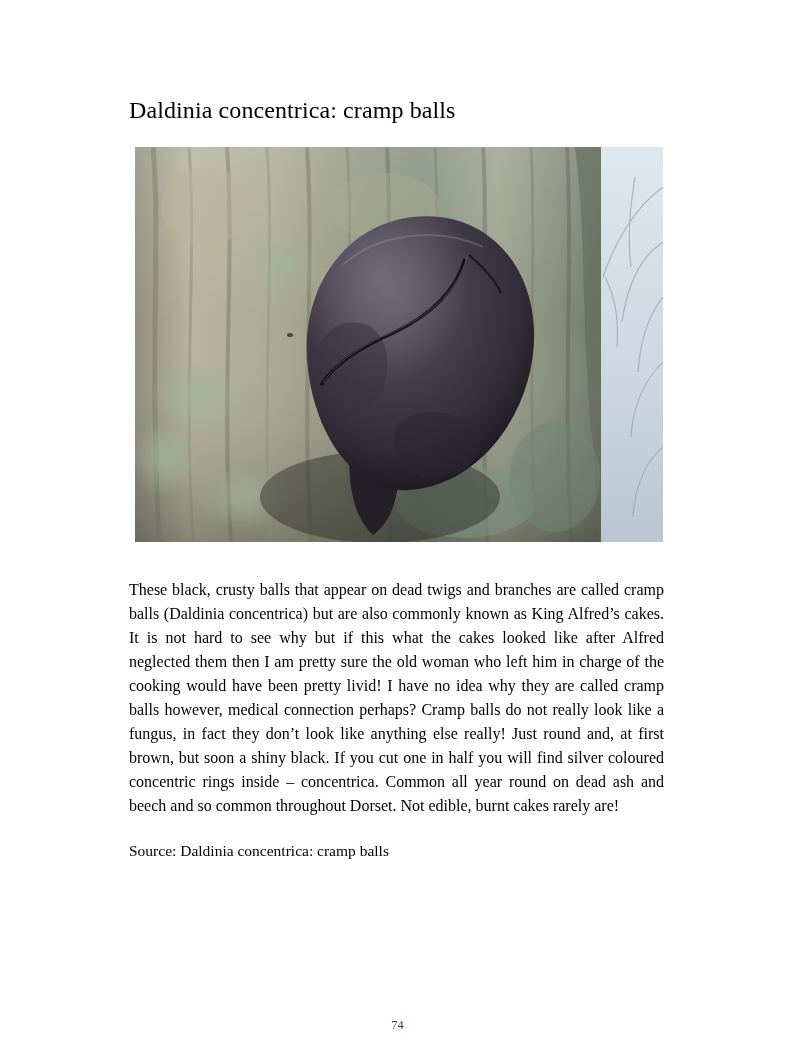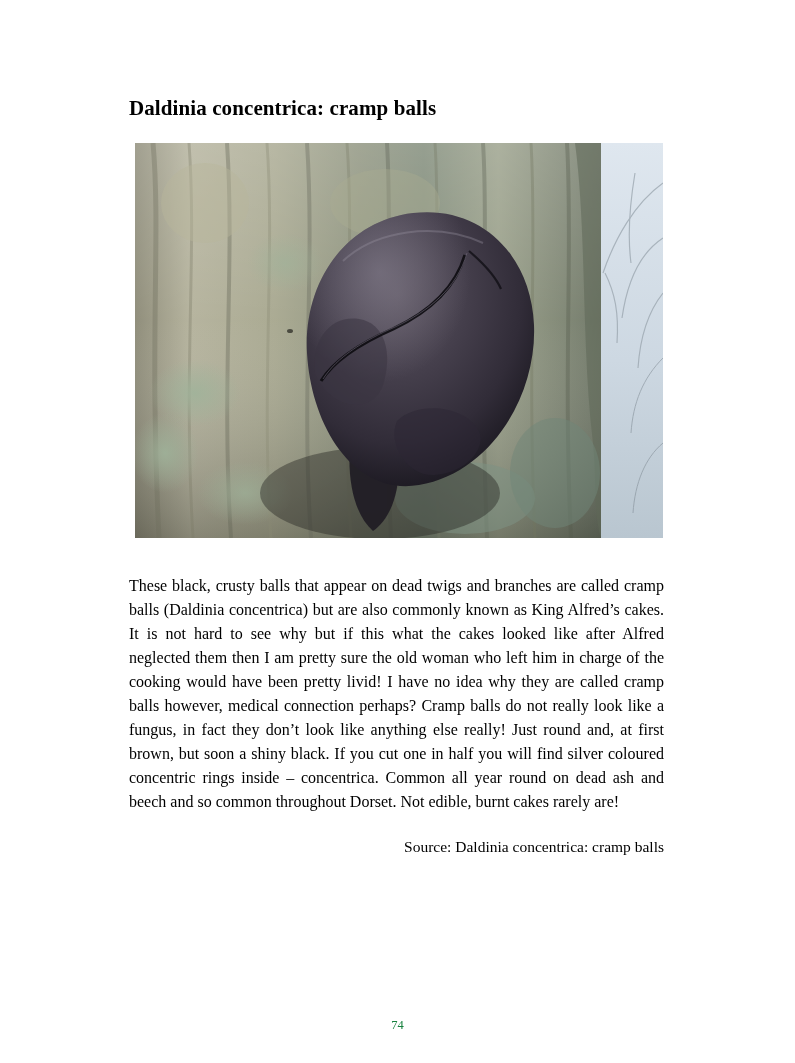--- a/index.html
+++ b/index.html
@@ -22,22 +22,22 @@
     height: 1063px;
     background: #ffffff;
   }
   .content {
     position: absolute;
     left: 129px;
     top: 96px;
     width: 535px;
   }
   .doc-title {
-    font-size: 21px;
-    font-weight: bold;
+    font-size: 24px;
+    font-weight: normal;
     letter-spacing: 0.1px;
     margin: 0 0 22px 0;
     line-height: 1.2;
   }
   .figure {
     width: 528px;
     height: 395px;
     margin: 0 0 0 6px;
     position: relative;
     overflow: hidden;
@@ -50,30 +50,30 @@
     font-size: 16px;
     line-height: 1.5;
     text-align: justify;
     text-justify: inter-word;
     hyphens: none;
   }
   .source-line {
     margin-top: 21px;
     font-size: 15.5px;
     line-height: 1.5;
-    text-align: right;
+    text-align: left;
   }
   .page-number {
     position: absolute;
     left: 0;
     top: 1018px;
     width: 795px;
     text-align: center;
     font-size: 12.5px;
-    color: #15803d;
+    color: #4c1d95;
   }
 </style>
 </head>
 <body>
 
 <div class="page">
 
   <div class="content">
 
     <h1 class="doc-title">Daldinia concentrica: cramp balls</h1>

